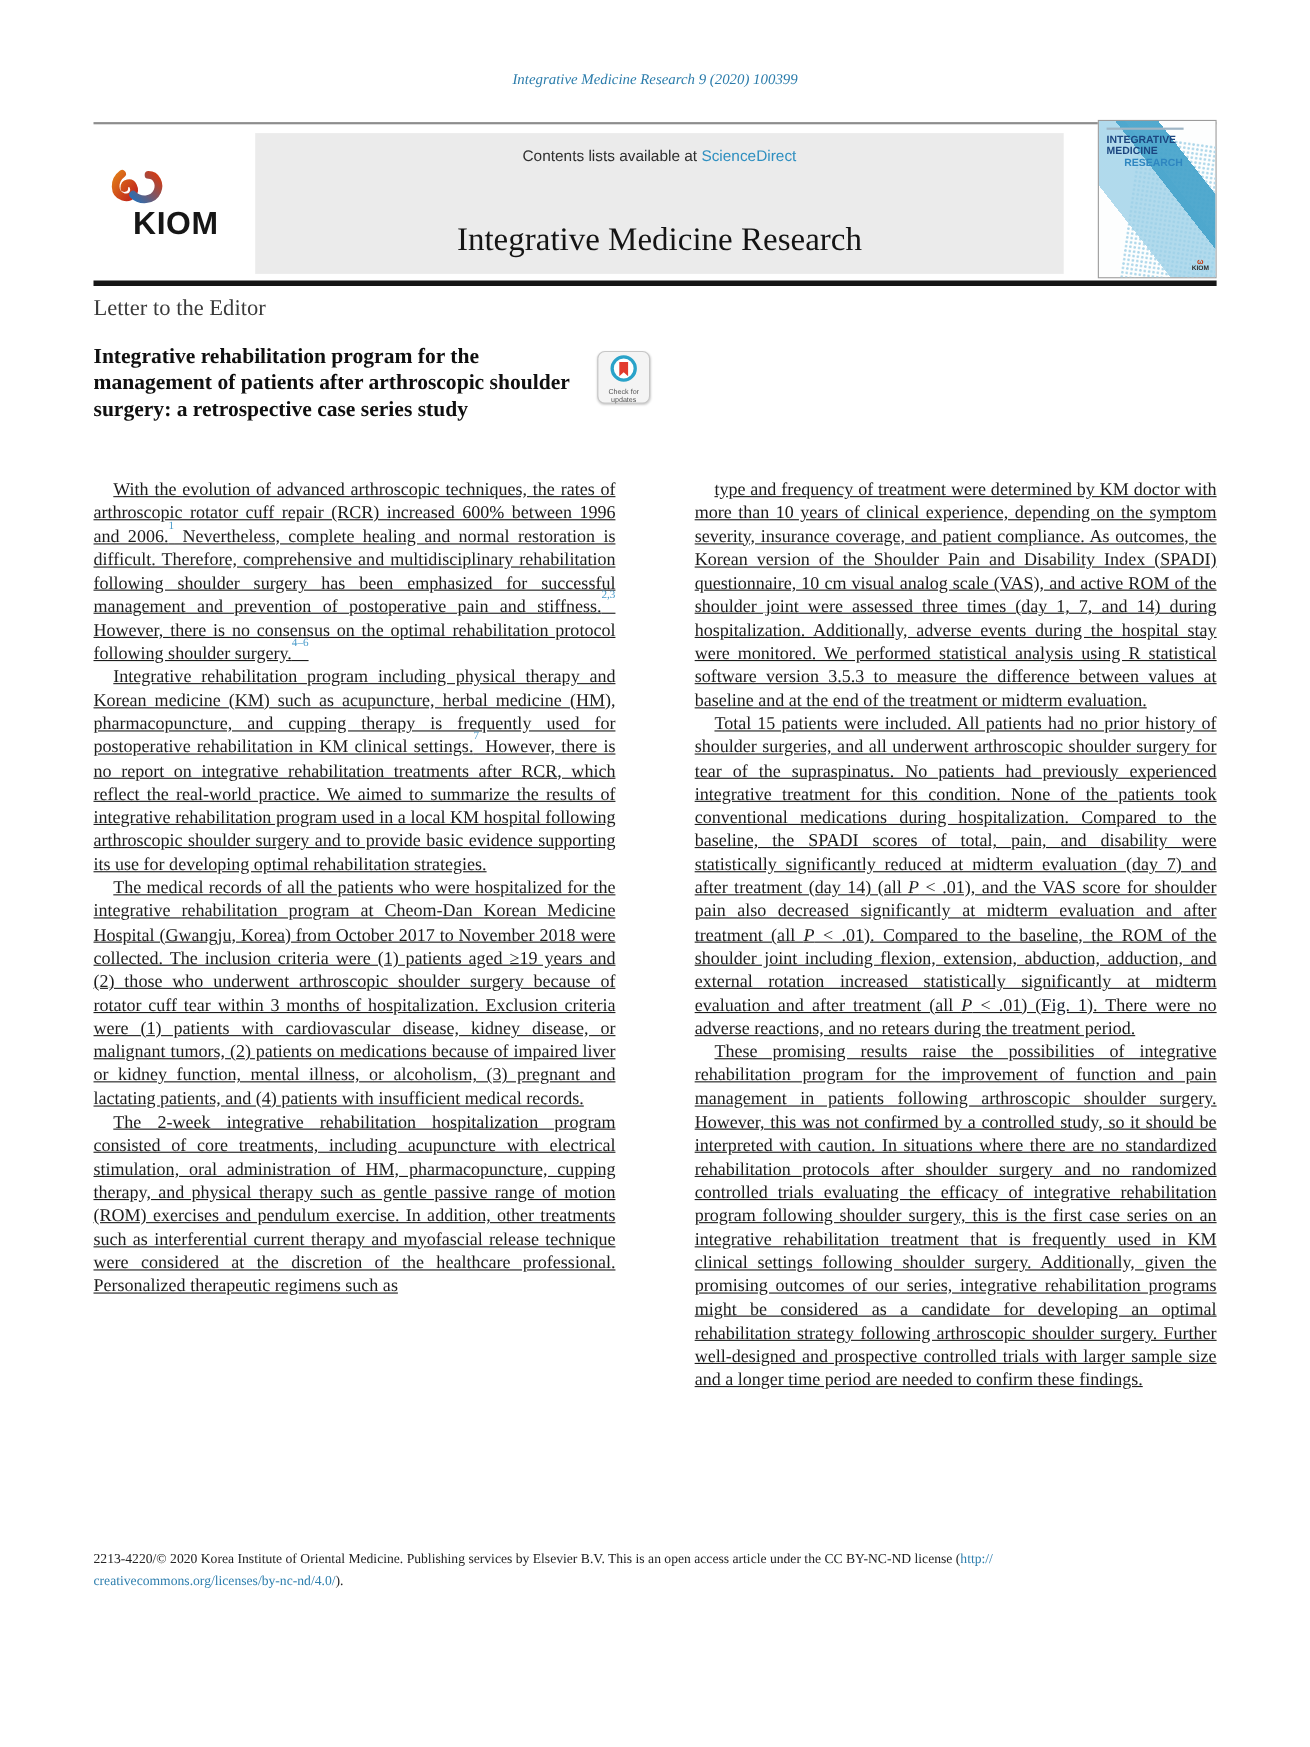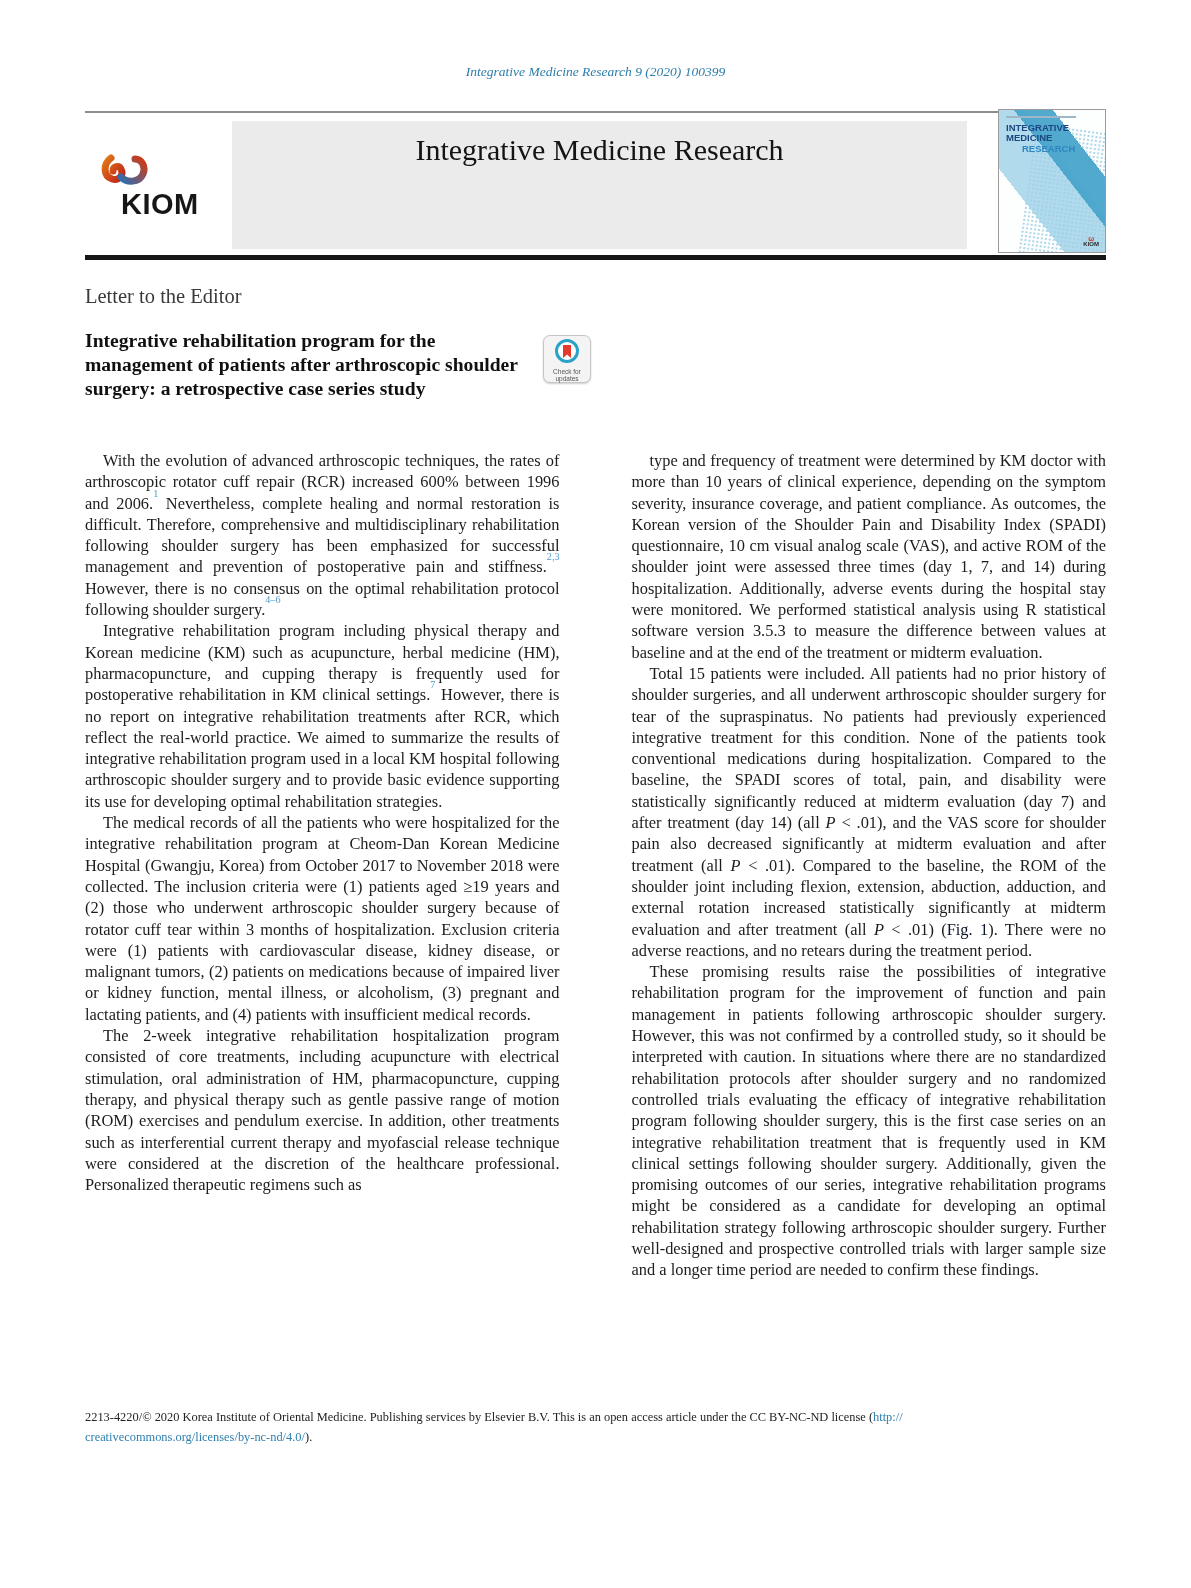--- a/index.html
+++ b/index.html
@@ -35,30 +35,30 @@
       linear-gradient(52deg, transparent 58%, rgba(73,165,204,.95) 58%, rgba(73,165,204,.95) 76%, transparent 76%),
       linear-gradient(52deg, transparent 30%, rgba(158,209,232,.8) 30%, rgba(158,209,232,.8) 62%, transparent 62%); }
   .cover-topline { position:absolute; top:6px; left:7px; width:70px; height:2px; background:#9fb6c6; }
   .cover-title { position:absolute; top:13px; left:7px; width:70px;
     font-family:"Liberation Sans", sans-serif; font-weight:bold; font-size:9.5px; line-height:1.08; color:#1c4680; }
   .cover-title .research { color:#2e86c0;padding-left:16px; }
   .cover-kiom { position:absolute; bottom:5px; right:6px; font-family:"Liberation Sans", sans-serif; font-weight:bold; font-size:6px; color:#2b2b2b; text-align:center; }
   .cover-kiom .mini-swirl { display:block; font-size:7px; color:#c23a10; line-height:5px; }
 
   
-  .section-label { font-size:20.5px; color:#3a3a3a; margin-top:25px; }
+  .section-label { font-size:20.5px; color:#3a3a3a; margin-top:9px; }
   .article-head { position:relative; margin-top:21px; height:104px; }
   .article-title { max-width:452px; font-weight:bold; font-size:19.6px; line-height:24px; color:#101010; }
   .check-badge { position:absolute; left:458px; top:6px; width:46px; height:46px;
     background:#f4f4f4; border:1px solid #c6c6c6; border-radius:7px;
     box-shadow:0 1px 2px rgba(0,0,0,.2); text-align:center; cursor:pointer; }
   .badge-caption { font-family:"Liberation Sans", sans-serif; font-size:6.5px; line-height:1.1; color:#555; margin-top:-2px; }
 
   
-  .columns { display:flex; gap:72px; margin-top:17px; }
+  .columns { display:flex; gap:72px; margin-top:17px;text-decoration:underline; }
   .col { flex:1; min-width:0; }
   .body-par { margin:0; text-align:justify; font-size:16.4px; line-height:21.3px; color:#1c1c1c; text-indent:18px; }
   sup.ref-link { font-size:62%; line-height:0; position:relative; top:-0.55em; color:#4a9ccb; cursor:pointer; }
   .inline-link { color:#0f172a; cursor:pointer; }
 
   
   .footer { position:absolute; left:85px; right:85px; top:1408px; font-size:12.4px; line-height:1.58; color:#222; }
   .doi-line { color:#2e7fae; cursor:pointer; }
   .license-line { text-align:justify; }
   .footer .inline-link { color:#2e7fae; }
@@ -87,20 +87,21 @@
               <stop offset="1" stop-color="#d43a12"></stop>
           </linearGradient>
         </defs>
         <path d="M12 8 C4 14 4 26 13 29 C20 31 25 25 22 19 C20 15 14 16 14 21" fill="none" stroke="url(#kg1)" stroke-width="7" stroke-linecap="round"></path>
         <path d="M22 27 C28 33 40 33 44 24 C47 17 43 9 36 9" fill="none" stroke="url(#kg2)" stroke-width="7" stroke-linecap="round"></path>
       </svg>
       <div class="kiom-text">KIOM</div>
     </div>
 
     <div class="masthead-box">
+      <div class="contents-line"><span>Contents lists available at </span><span class="inline-link">ScienceDirect</span></div>
       <div class="masthead-title">Integrative Medicine Research</div>
     </div>
 
     <div class="cover">
       <div class="cover-dots"></div>
       <div class="cover-band"></div>
       <div class="cover-topline"></div>
       <div class="cover-title">
         <span>INTEGRATIVE MEDICINE</span>
         <span class="research">RESEARCH</span>

